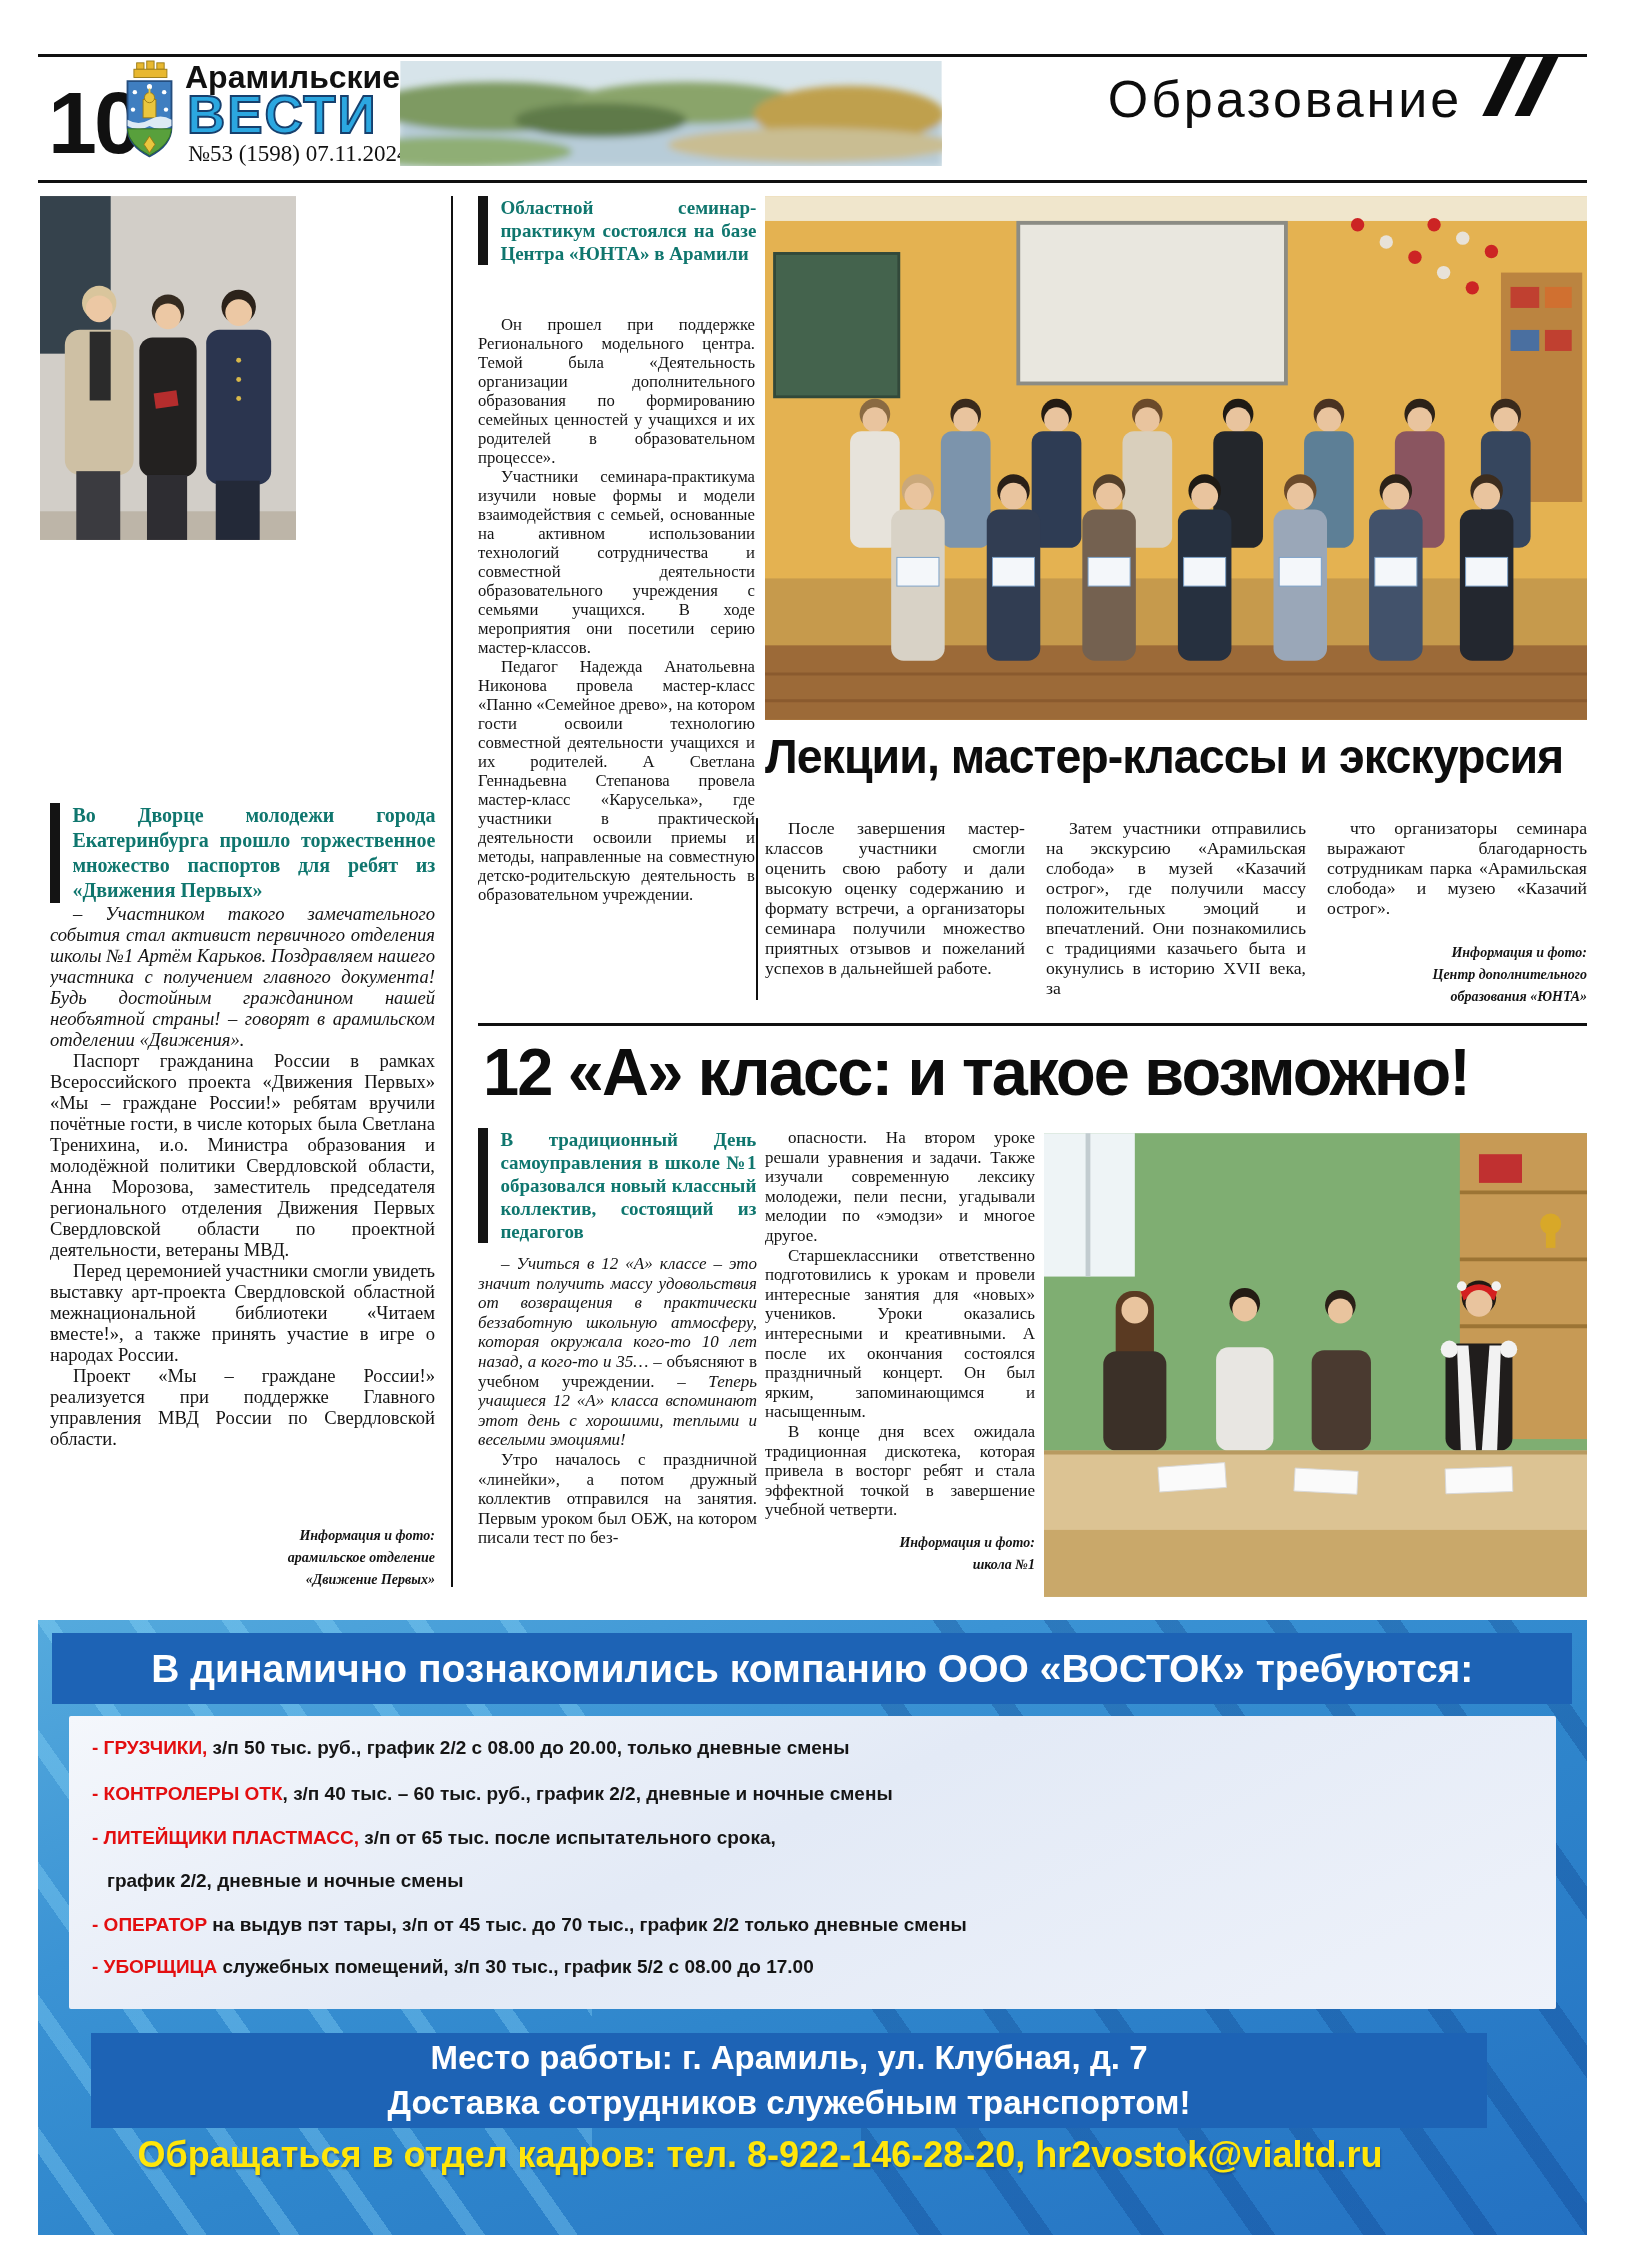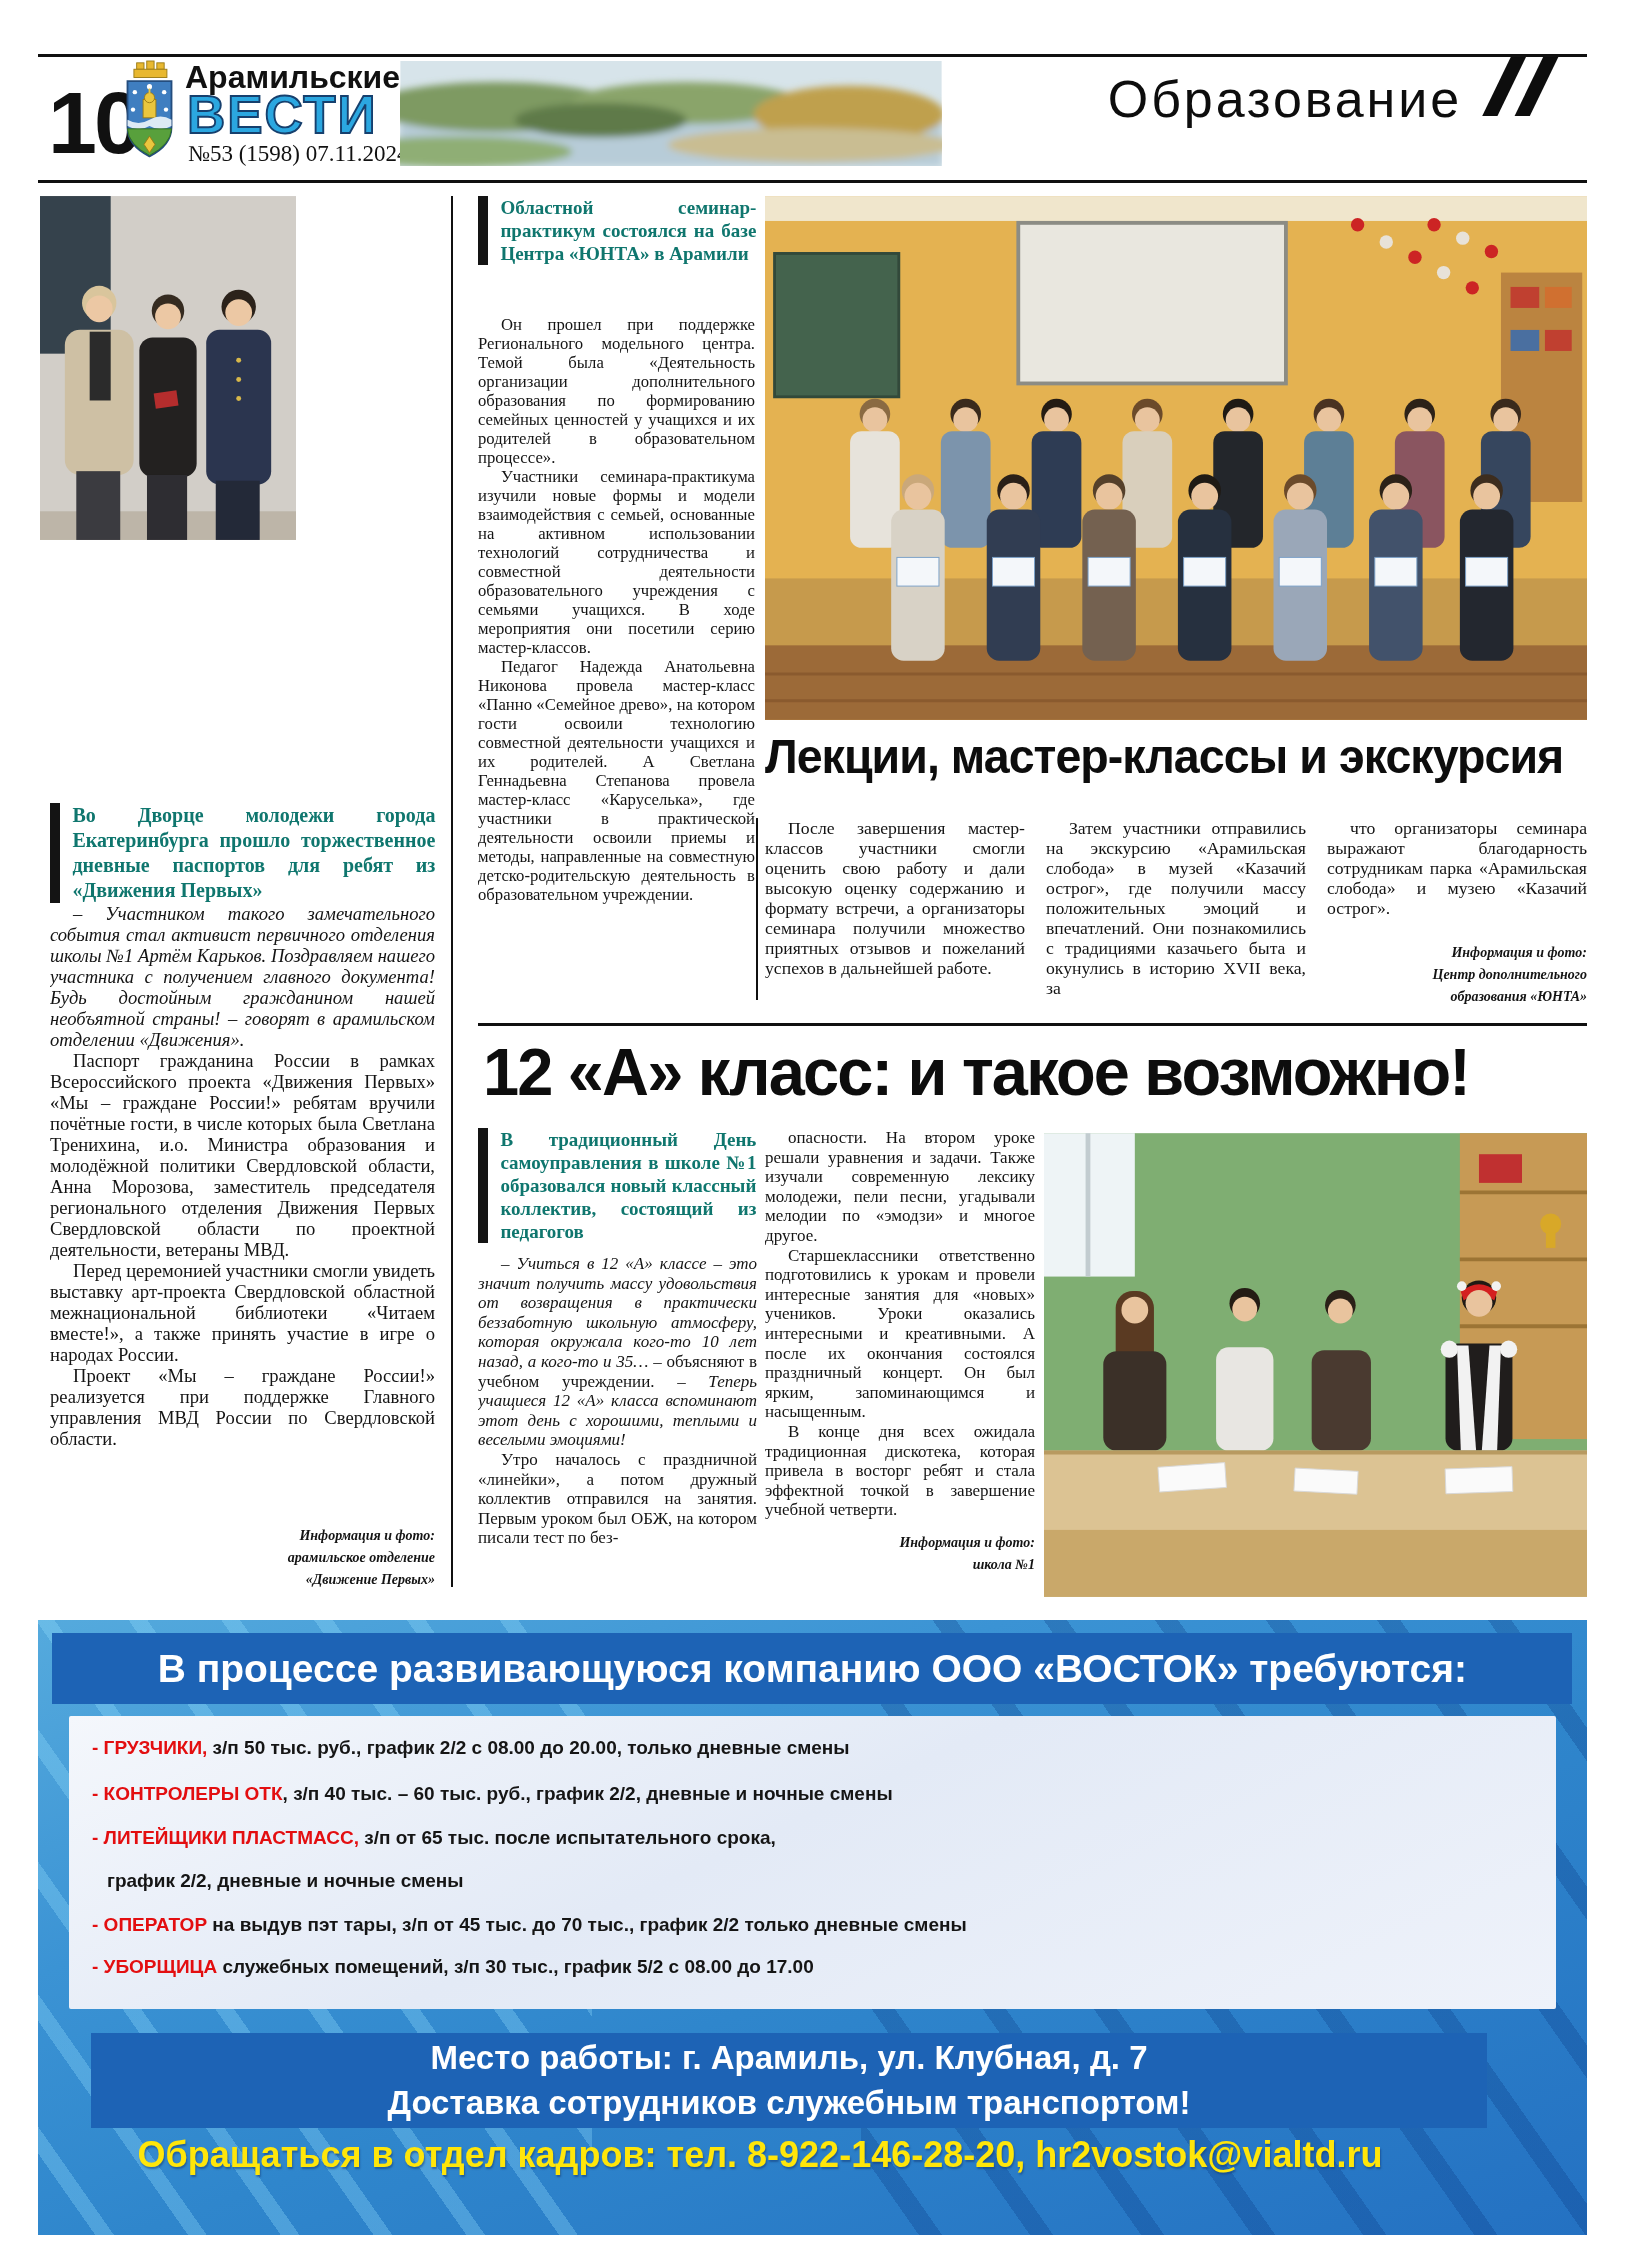--- a/index.html
+++ b/index.html
@@ -128,21 +128,21 @@
     <circle cx="208" cy="116" r="18" fill="#2b221a"></circle>
       <circle cx="208" cy="122" r="14" fill="#ecc8a4"></circle>
     <rect x="174" y="140" width="68" height="162" rx="14" fill="#2b354f"></rect>
     <circle cx="208" cy="172" r="2.6" fill="#d8b84a"></circle>
       <circle cx="208" cy="192" r="2.6" fill="#d8b84a"></circle>
     <circle cx="208" cy="212" r="2.6" fill="#d8b84a"></circle>
     <rect x="184" y="298" width="46" height="62" fill="#232938"></rect>
   </svg>
 
 
-  <div class="abs lead lead-a" style="left:50px;top:803px;width:363px;">Во Дворце молодежи города Екатеринбурга прошло торжественное дневные паспортов для ребят из «Движения Первых»</div>
+  <div class="abs lead lead-a" style="left:50px;top:803px;width:363px;">Во Дворце молодежи города Екатеринбурга прошло торжественное множество паспортов для ребят из «Движения Первых»</div>
 
   <div class="abs body-a clip" style="left:50px;top:903px;width:385px;height:614px;">
     <p class="it">– Участником такого замечательного события стал активист первичного отделения школы №1 Артём Карьков. Поздравляем нашего участника с получением главного документа! Будь достойным гражданином нашей необъятной страны! – говорят в арамильском отделении «Движения».</p>
     <p>Паспорт гражданина России в рамках Всероссийского проекта «Движения Первых» «Мы – граждане России!» ребятам вручили почётные гости, в числе которых была Светлана Тренихина, и.о. Министра образования и молодёжной политики Свердловской области, Анна Морозова, заместитель председателя регионального отделения Движения Первых Свердловской области по проектной деятельности, ветераны МВД.</p>
     <p>Перед церемонией участники смогли увидеть выставку арт-проекта Свердловской областной межнациональной библиотеки «Читаем вместе!», а также принять участие в игре о народах России.</p>
     <p>Проект «Мы – граждане России!» реализуется при поддержке Главного управления МВД России по Свердловской области.</p>
   </div>
 
   <div class="abs credit" style="left:50px;top:1525px;width:385px;">
     <div>Информация и фото:</div>
@@ -349,21 +349,21 @@
     <rect x="262" y="352" width="66" height="24" fill="#fafafa" stroke="#d8d8d8" transform="rotate(3 295 364)"></rect>
     <rect x="420" y="350" width="70" height="26" fill="#fafafa" stroke="#d8d8d8" transform="rotate(-2 455 363)"></rect>
     <rect y="415" width="568" height="70" fill="#c9a86a"></rect>
   </svg>
 
   <div class="abs ad" style="left:38px;top:1620px;width:1549px;height:615px;">
     <div class="streak1"></div>
     <div class="streak2"></div>
 
     <div class="abs ad-band" style="left:14.3px;top:13.4px;width:1520px;height:71px;">
-      <div class="ad-title" style="line-height:71px;">В процессе развивающуюся компанию ООО «ВОСТОК» требуются:</div>
+      <div class="ad-title" style="line-height:71px;">В динамично познакомились компанию ООО «ВОСТОК» требуются:</div>
     </div>
 
     <div class="abs ad-panel" style="left:31px;top:96px;width:1487px;height:293px;"></div>
 
     <div class="abs job" style="left:54px;top:117px;"><span class="job-role">- ГРУЗЧИКИ,</span><span> з/п 50 тыс. руб., график 2/2 с 08.00 до 20.00, только дневные смены</span></div>
     <div class="abs job" style="left:54px;top:163px;"><span class="job-role">- КОНТРОЛЕРЫ ОТК</span><span>, з/п 40 тыс. – 60 тыс. руб., график 2/2, дневные и ночные смены</span></div>
     <div class="abs job" style="left:54px;top:207px;"><span class="job-role">- ЛИТЕЙЩИКИ ПЛАСТМАСС,</span><span> з/п от 65 тыс. после испытательного срока,</span></div>
     <div class="abs job" style="left:69px;top:250px;">график 2/2, дневные и ночные смены</div>
     <div class="abs job" style="left:54px;top:294px;"><span class="job-role">- ОПЕРАТОР</span><span> на выдув пэт тары, з/п от 45 тыс. до 70 тыс., график 2/2 только дневные смены</span></div>
     <div class="abs job" style="left:54px;top:336px;"><span class="job-role">- УБОРЩИЦА</span><span> служебных помещений, з/п 30 тыс., график 5/2 с 08.00 до 17.00</span></div>

